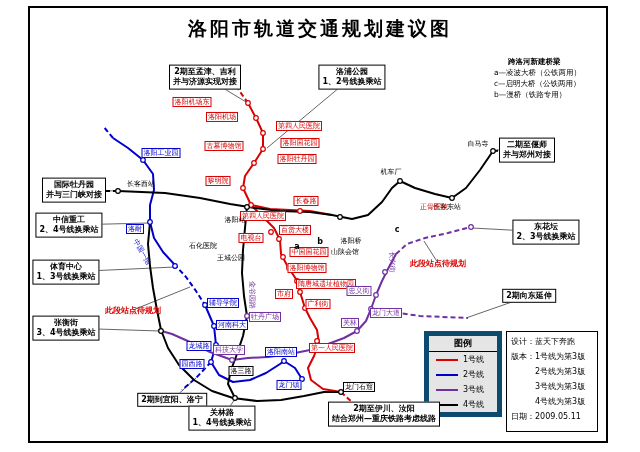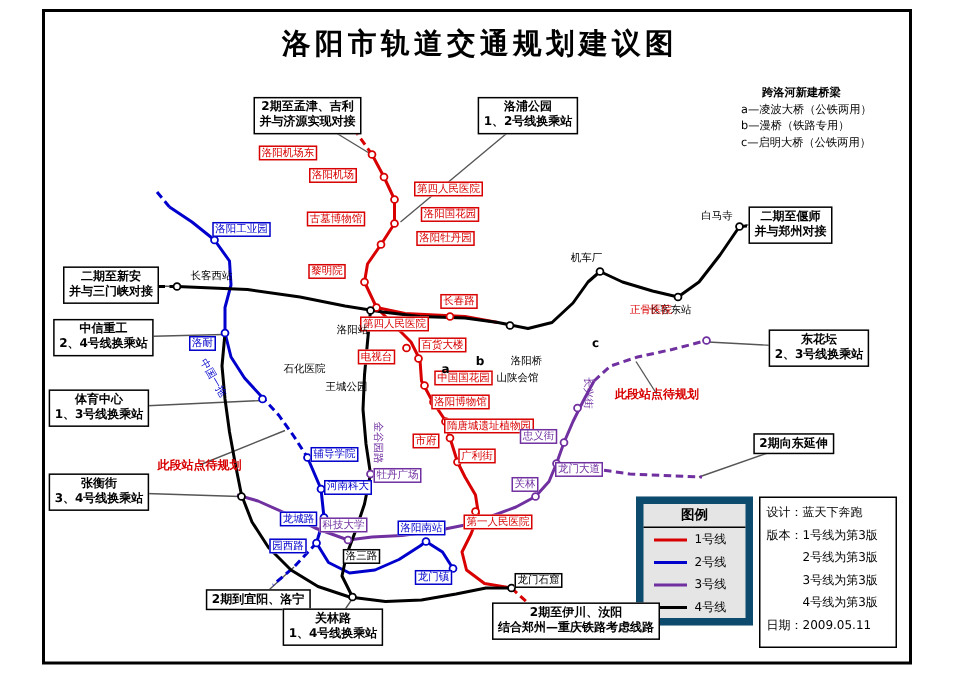--- a/index.html
+++ b/index.html
@@ -106,22 +106,22 @@
       <circle cx="235" cy="398" r="2.3" fill="#fff" stroke="#000000" stroke-width="1.2"></circle>
       <circle cx="471" cy="227" r="2.3" fill="#fff" stroke="#7030a0" stroke-width="1.2"></circle>
     </svg>
   <div id="labels">
     <div class="map-title">洛阳市轨道交通规划建议图</div>
 
     <div class="bridge">
       <div class="bridge-title">跨洛河新建桥梁</div>
       <div id="bridge-items">
           <div>a—凌波大桥（公铁两用）</div>
+          <div>c—启明大桥（公铁两用）</div>
           <div>b—漫桥（铁路专用）</div>
-          <div>c—启明大桥（公铁两用）</div>
         </div>
     </div>
 
     <div class="legend">
       <div class="legend-title">图例</div>
       <div id="legend-rows">
           <div class="legend-row">
             <span class="legend-swatch" style="background: rgb(216, 0, 0);"></span>
             <span>1号线</span>
           </div>
@@ -199,21 +199,21 @@
       </div>
       <div class="callout" style="left: 352px; top: 77px;">
         <div>洛浦公园</div>
         <div>1、2号线换乘站</div>
       </div>
       <div class="callout" style="left: 527px; top: 150px;">
         <div>二期至偃师</div>
         <div>并与郑州对接</div>
       </div>
       <div class="callout" style="left: 74px; top: 190px;">
-        <div>二期至新安</div>
+        <div>国际牡丹园</div>
         <div>并与三门峡对接</div>
       </div>
       <div class="callout" style="left: 69px; top: 225px;">
         <div>中信重工</div>
         <div>2、4号线换乘站</div>
       </div>
       <div class="callout" style="left: 66px; top: 272px;">
         <div>体育中心</div>
         <div>1、3号线换乘站</div>
       </div>

